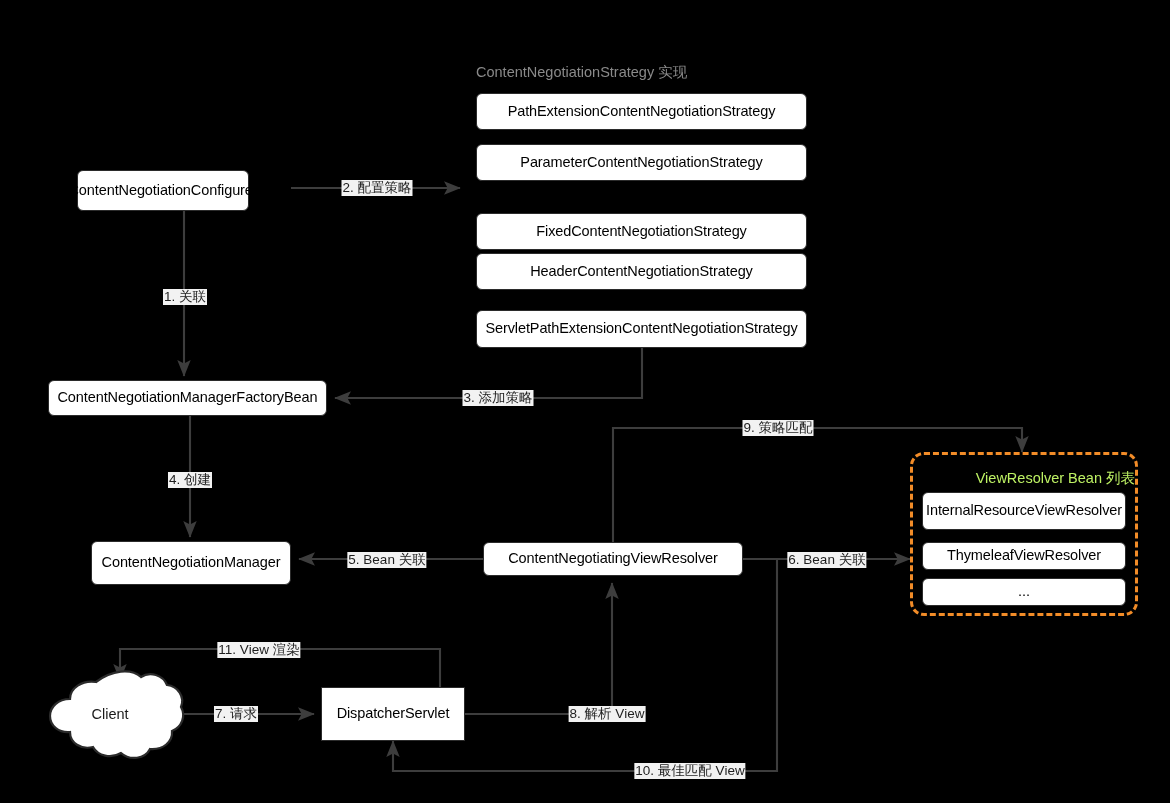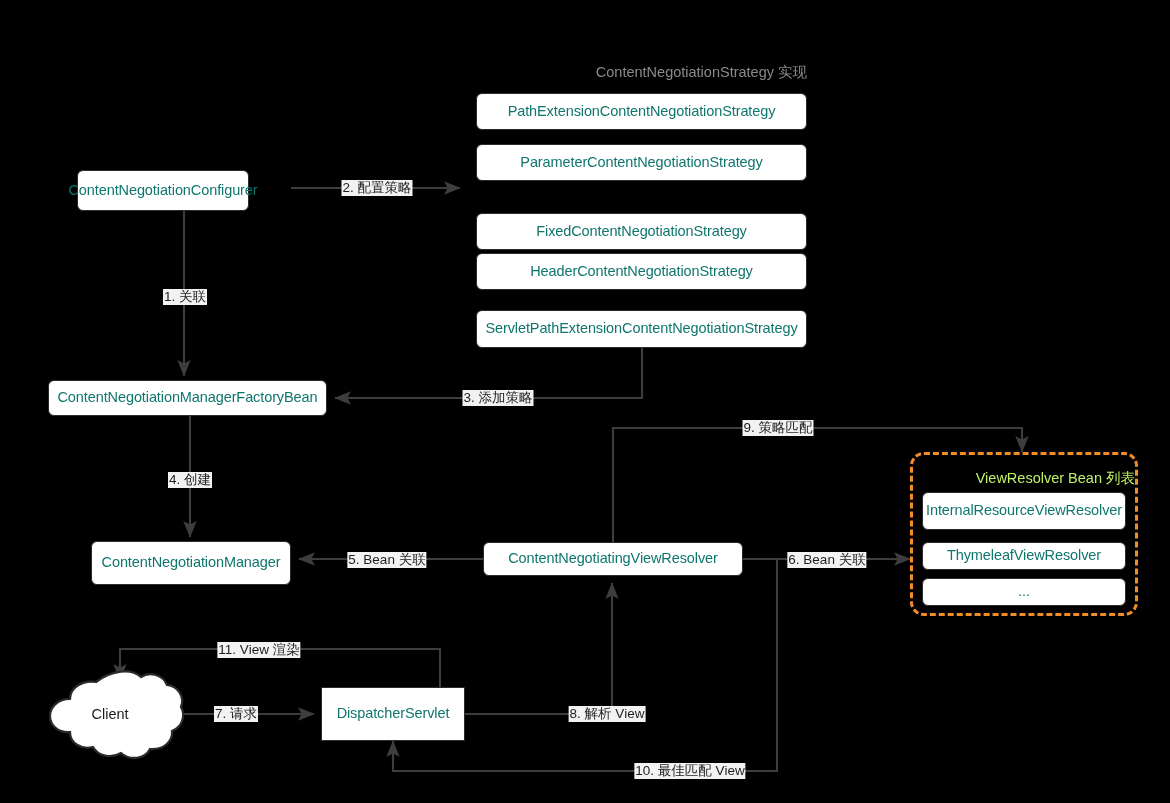--- a/index.html
+++ b/index.html
@@ -23,37 +23,37 @@
     top: 0;
     width: 1170px;
     height: 803px;
     pointer-events: none;
   }
   .node {
     position: absolute;
     box-sizing: border-box;
     background: #ffffff;
     border: 1.6px solid #2b2b2b;
-    color: #0f766e;
+    color: #000000;
     display: flex;
     align-items: center;
     justify-content: center;
     text-align: left;
     line-height: 1.18;
     padding: 2px 6px;
     font-size: 14.5px;
     letter-spacing: -0.1px;
   }
   .node.rounded { border-radius: 6px; }
   .node.sharp { border-radius: 1px; }
   .group-title {
     position: absolute;
     color: #8a8a8a;
     font-size: 14.5px;
-    text-align: right;
+    text-align: left;
     white-space: nowrap;
   }
   .bean-group {
     position: absolute;
     box-sizing: border-box;
     border: 3px dashed #f28c28;
     border-radius: 14px;
     background: transparent;
   }
   .bean-title {

